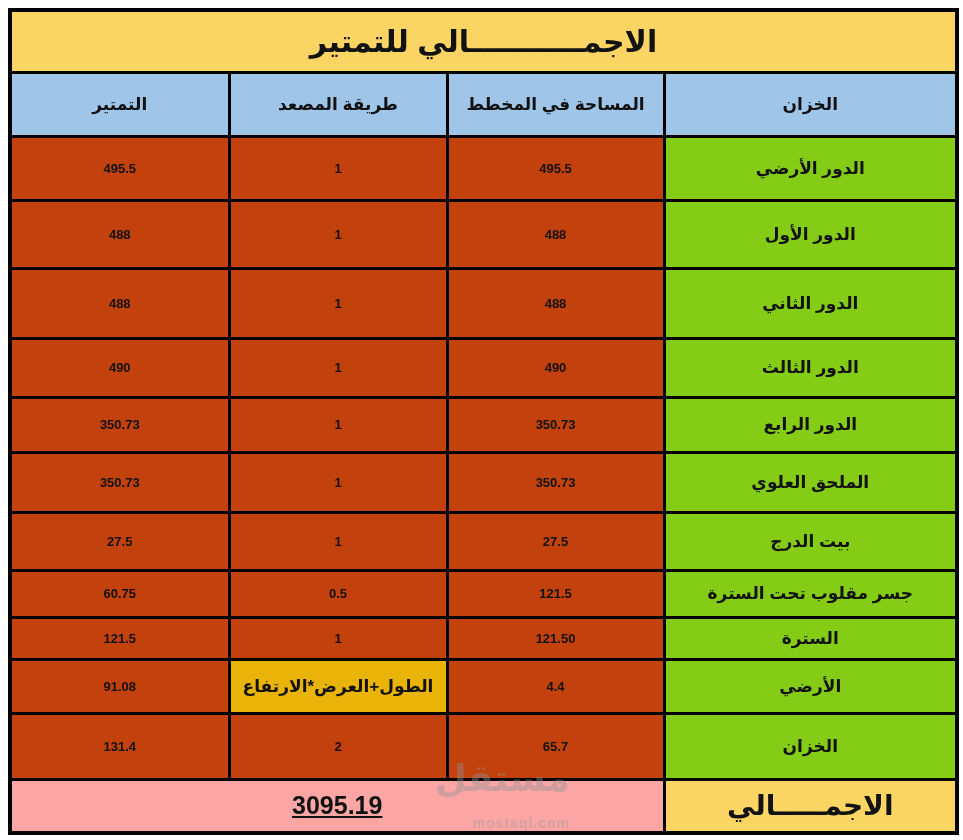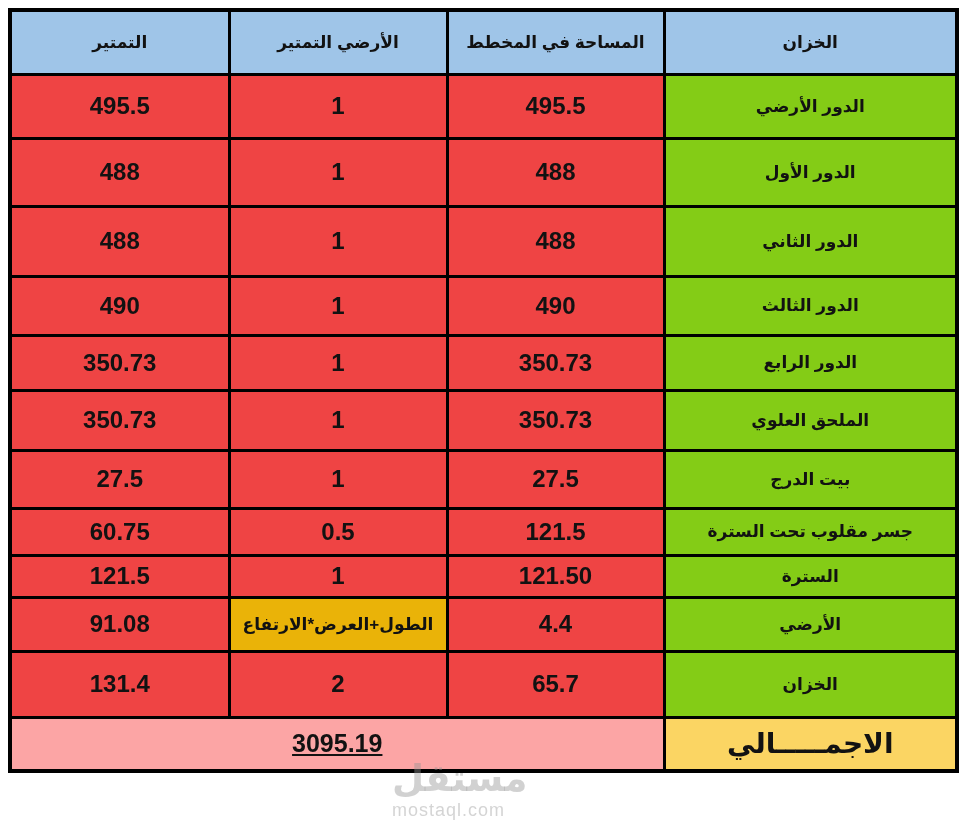--- a/index.html
+++ b/index.html
@@ -45,79 +45,82 @@
   }
   .hdr-cell {
     background: #9FC5E8;
     font-size: 17px;
   }
   .label-cell {
     background: #84cc16;
     font-size: 17px;
   }
   .num-cell {
-    background: #ef4444;
-    font-size: 24px;
+    background: #c2410c;
+    font-size: 13px;
   }
   .method-text-cell {
     background: #eab308;
     font-size: 17px;
     margin-left: 44px;
   }
   .footer-label-cell {
     background: #FBD563;
     font-size: 28px;
     margin-top: 41px;
   }
   .footer-total-cell {
     background: #fca5a5;
     font-size: 25px;
     text-decoration: underline;
   }
   .watermark {
     position: absolute;
-    left: 392px;
+    left: 400px;
     top: 760px;
     width: 170px;
-    text-align: left;
+    text-align: right;
     pointer-events: none;
     z-index: 5;
     line-height: 1;
   }
   .watermark .wm-logo {
     font-size: 37px;
     font-weight: bold;
     color: rgba(145, 145, 145, 0.42);
   }
   .watermark .wm-domain {
-    margin-top: 4px;
-    font-size: 18px;
-    font-weight: normal;
+    margin-top: 19px;
+    font-size: 14px;
+    font-weight: bold;
     letter-spacing: 1px;
     color: rgba(160, 160, 160, 0.45);
   }
 </style>
 </head>
 <body>
 
 <div class="page">
   <table class="sheet" dir="rtl">
     <colgroup>
       <col class="c-bayan">
       <col class="c-plan">
       <col class="c-method">
       <col class="c-area">
     </colgroup>
 
     <tbody>
+        <tr style="height:62px;">
+      <td colspan="4" class="title-cell">الاجمـــــــــــالي للتمتير</td>
+    </tr>
 
     <tr style="height:64px;">
       <th class="hdr-cell">الخزان</th>
       <th class="hdr-cell">المساحة في المخطط</th>
-      <th class="hdr-cell">الأرضي التمتير</th>
+      <th class="hdr-cell">طريقة المصعد</th>
       <th class="hdr-cell">التمتير</th>
     </tr>
 
     <tr style="height:64px;">
       <td class="label-cell">الدور الأرضي</td>
       <td class="num-cell">495.5</td>
       <td class="num-cell">1</td>
       <td class="num-cell">495.5</td>
     </tr>
 

